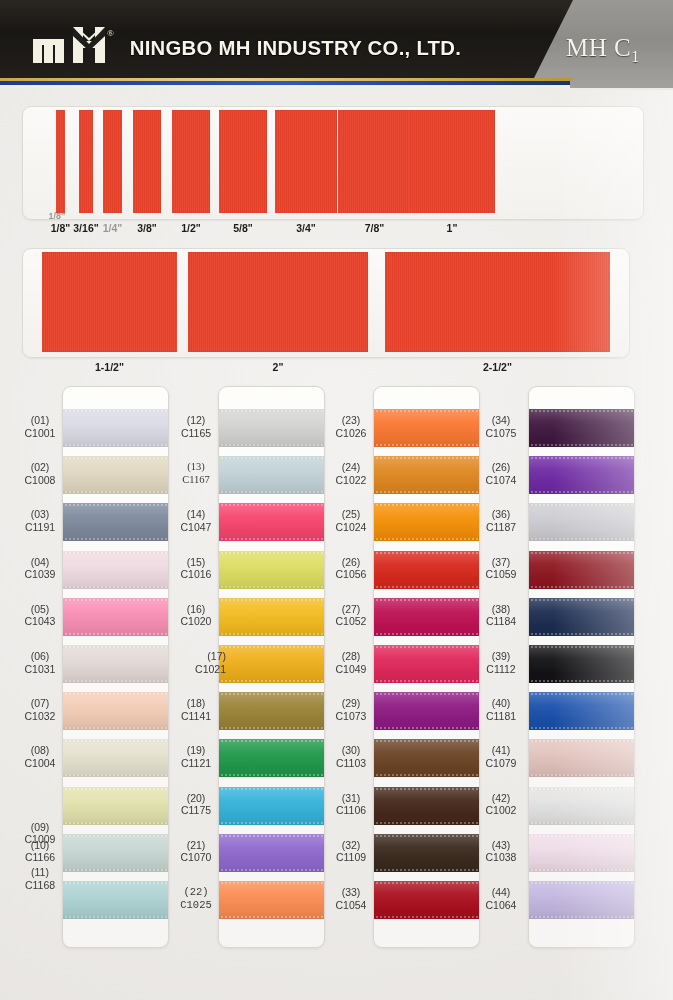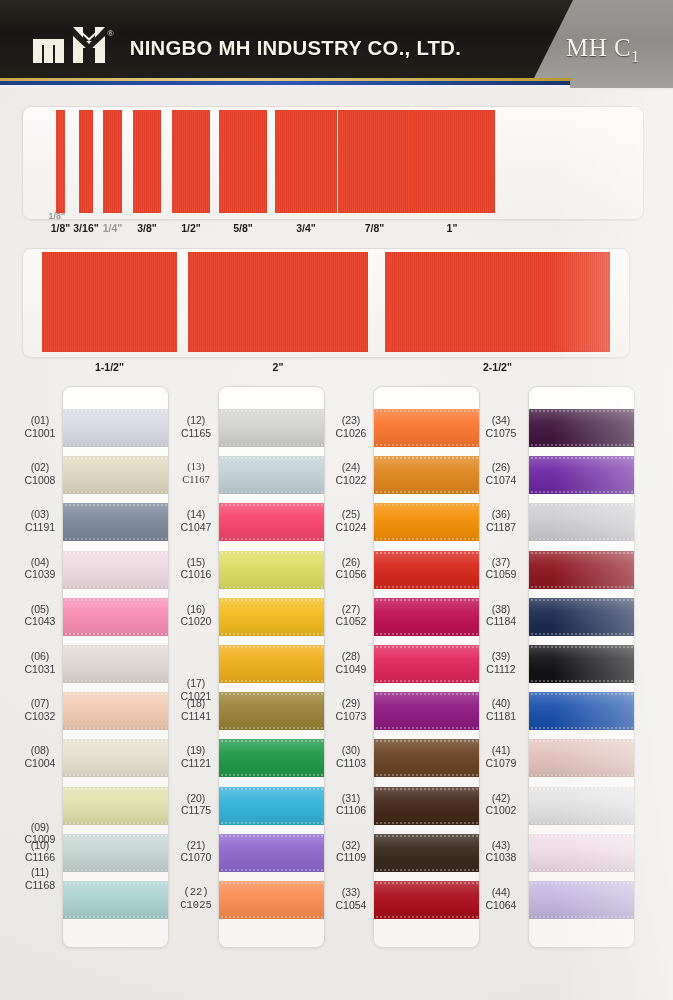--- a/index.html
+++ b/index.html
@@ -430,21 +430,21 @@
         <span class="code">C1047</span>
       </div>
       <div class="codebox" style="top: 555.6px;">
         <span class="num">(15)</span>
         <span class="code">C1016</span>
       </div>
       <div class="codebox" style="top: 602.8px;">
         <span class="num">(16)</span>
         <span class="code">C1020</span>
       </div>
-      <div class="codebox" style="top: 677px;">
+      <div class="codebox" style="top: 650px; text-align: right;">
         <span class="num">(17)</span>
         <span class="code">C1021</span>
       </div>
       <div class="codebox" style="top: 697.2px;">
         <span class="num">(18)</span>
         <span class="code">C1141</span>
       </div>
       <div class="codebox" style="top: 744.4px;">
         <span class="num">(19)</span>
         <span class="code">C1121</span>

